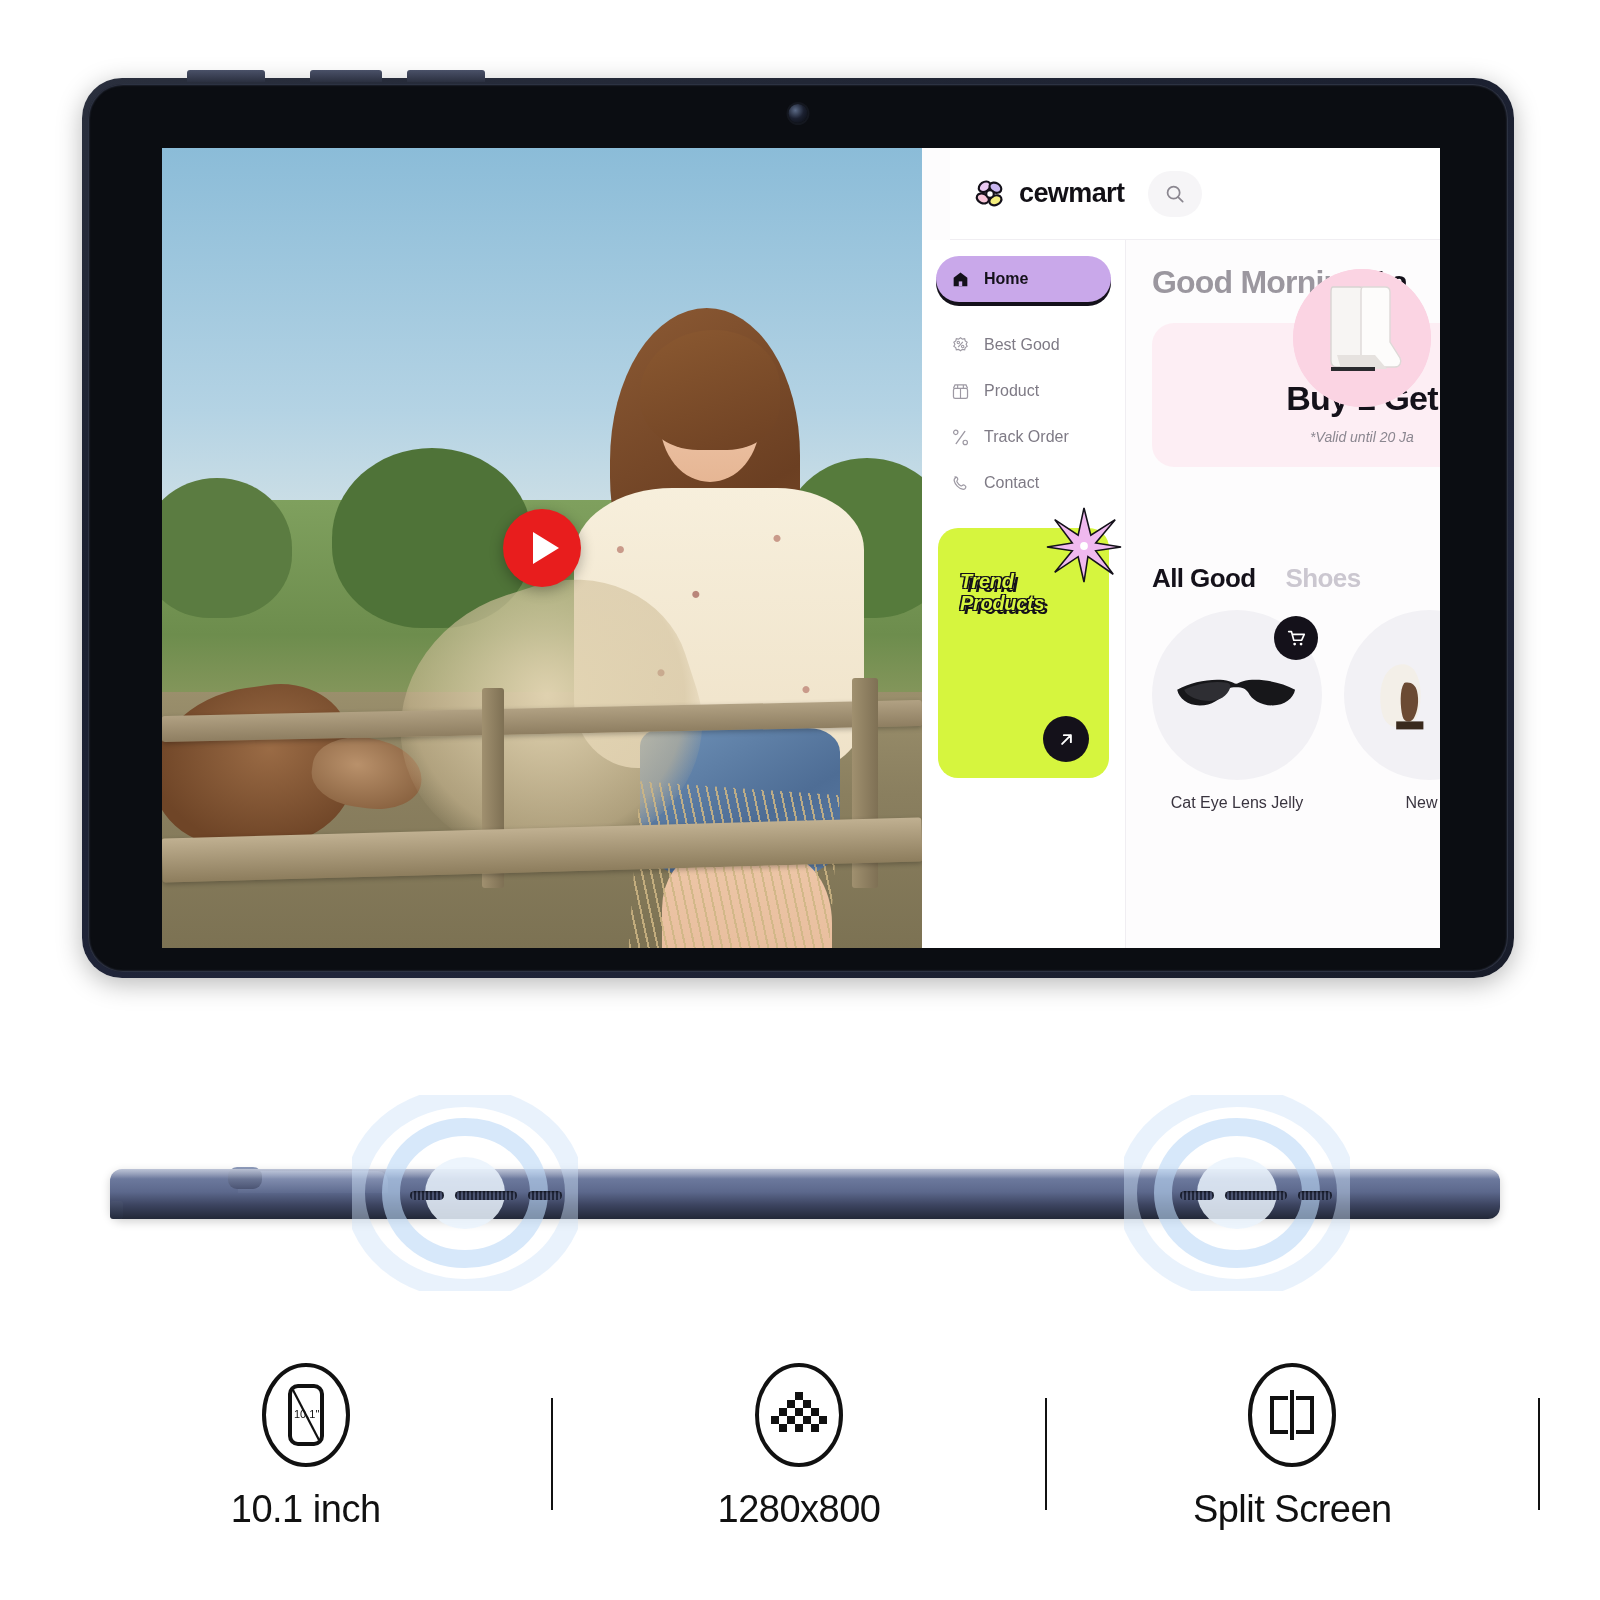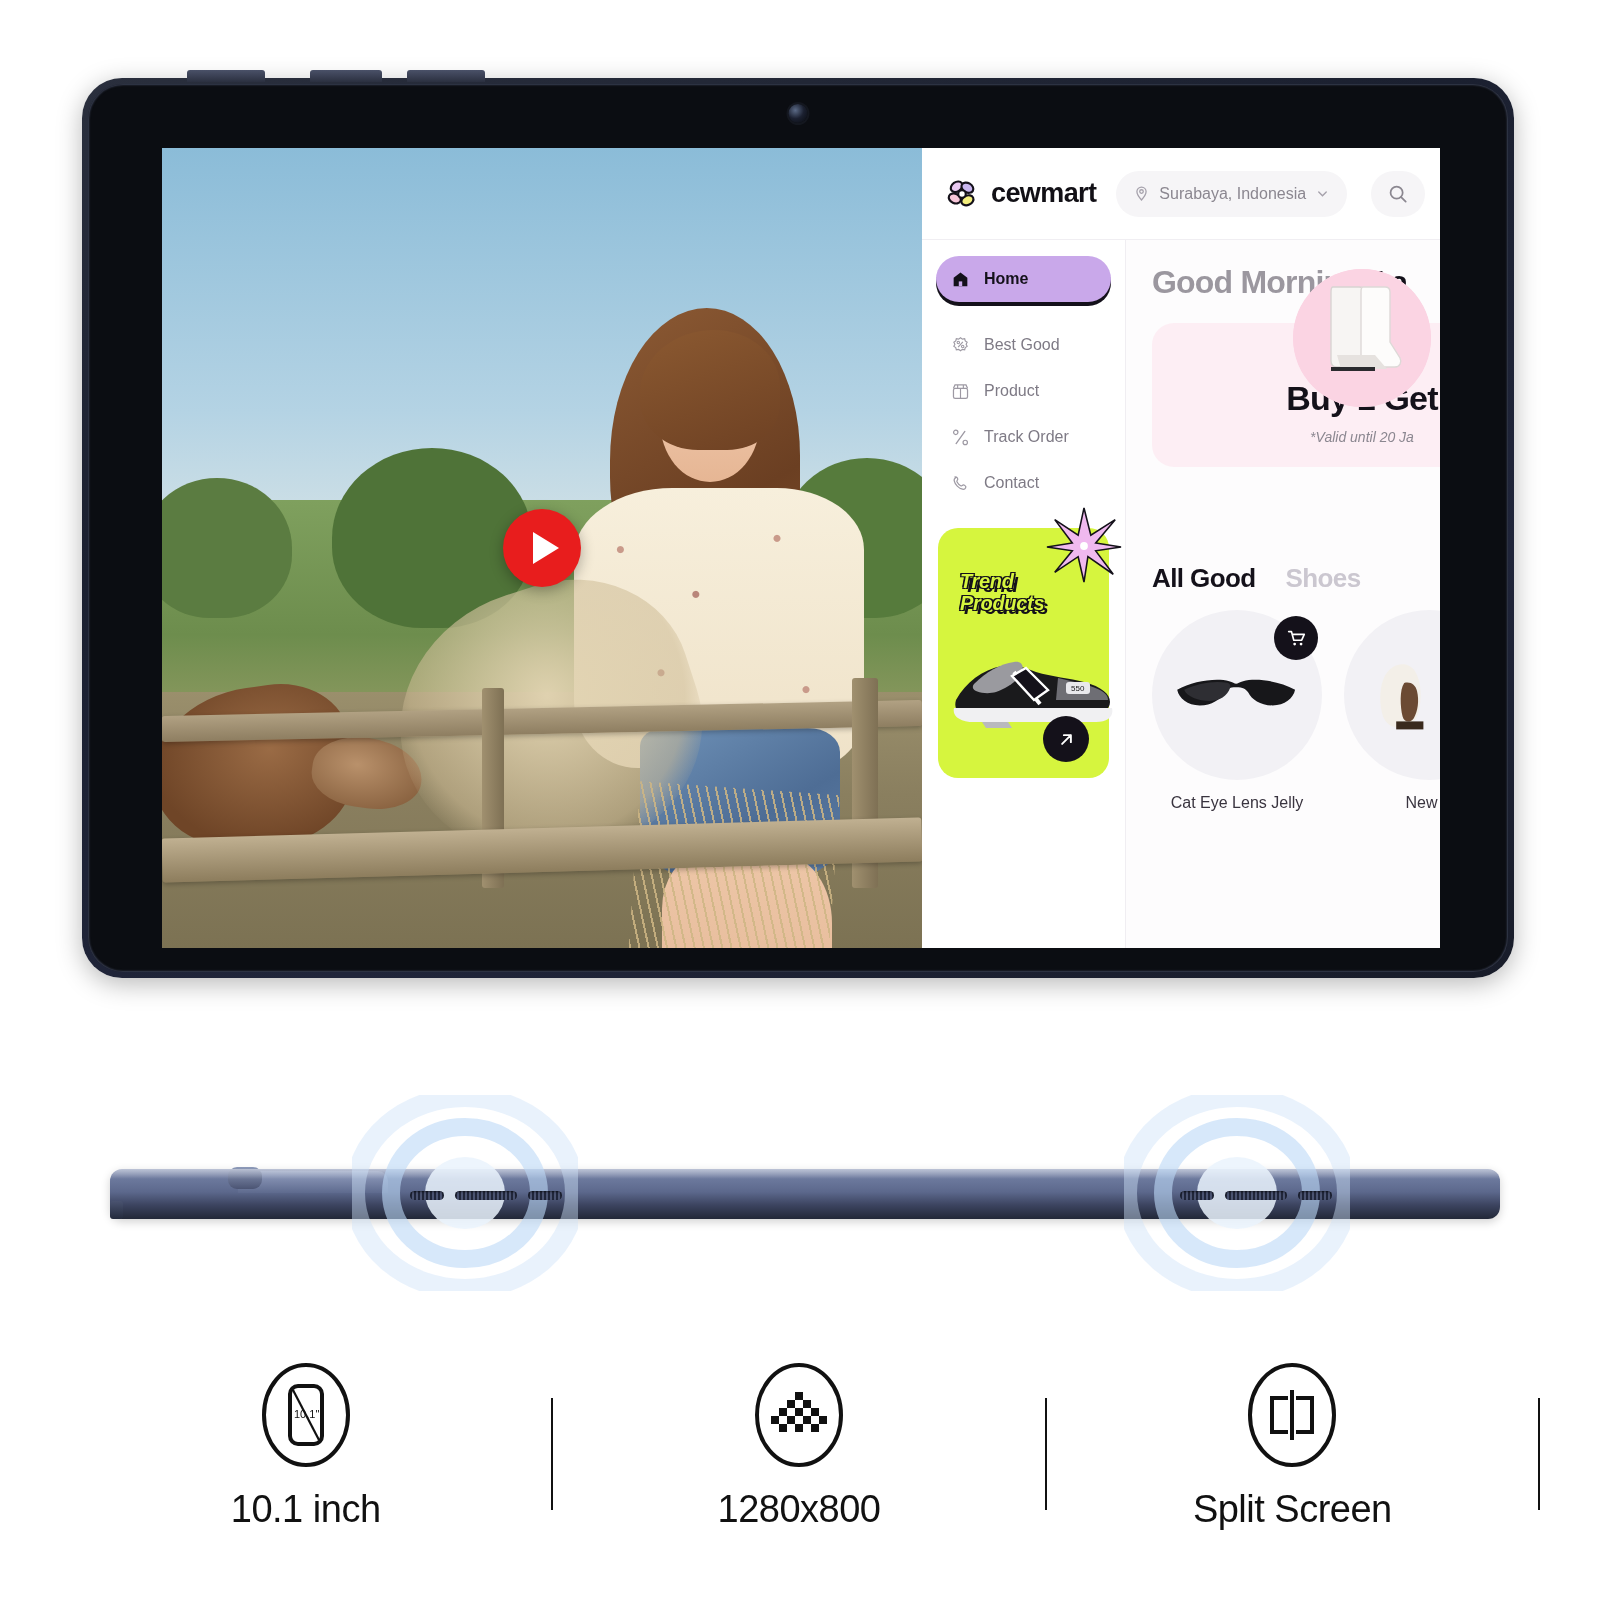--- a/index.html
+++ b/index.html
@@ -130,21 +130,21 @@
   #fullscreen-icon i{position:absolute;width:11px;height:11px;border:3px solid #fff;}
   #fullscreen-icon i:nth-child(1){left:0;top:0;border-right:0;border-bottom:0;}
   #fullscreen-icon i:nth-child(2){right:0;top:0;border-left:0;border-bottom:0;}
   #fullscreen-icon i:nth-child(3){left:0;bottom:0;border-right:0;border-top:0;}
   #fullscreen-icon i:nth-child(4){right:0;bottom:0;border-left:0;border-top:0;}
 
   
   #app-pane{flex:1;height:800px;background:#fdfcfd;display:flex;flex-direction:column;overflow:hidden;
     box-shadow:-7px 0 16px rgba(0,0,0,.10);}
   #app-topbar{height:92px;flex:0 0 92px;display:flex;align-items:center;padding:0 22px;
-    box-sizing:border-box;gap:20px;background:#fff;border-bottom:1px solid #f0eef2;}
+    box-sizing:border-box;gap:20px;background:#fff;border-bottom:1px solid #f0eef2;margin-left:28px;}
   #brand{display:flex;align-items:center;gap:11px;}
   #brand-logo{width:36px;height:36px;position:relative;}
   #brand-name{font-size:27px;font-weight:700;color:#121016;letter-spacing:-.6px;}
   #location-chip{
     display:flex;align-items:center;gap:9px;height:46px;padding:0 17px;
     background:#f6f5f7;border-radius:24px;color:#8b8790;font-size:16px;white-space:nowrap;}
   #search-chip{
     display:flex;align-items:center;height:46px;padding:0 16px;
     background:#f6f5f7;border-radius:24px;margin-left:4px;}
 
@@ -287,30 +287,20 @@
                   <ellipse cx="26" cy="13" rx="7" ry="5.2" fill="#c9b6f0" transform="rotate(30 26 13)"></ellipse>
                   <ellipse cx="12" cy="25" rx="7" ry="5.2" fill="#f7c6d9" transform="rotate(25 12 25)"></ellipse>
                   <ellipse cx="26" cy="27" rx="7" ry="5.2" fill="#f4ef7e" transform="rotate(-25 26 27)"></ellipse>
                   <circle cx="20" cy="20" r="4.2" fill="#ffffff"></circle>
                 </g>
               </svg>
             </div>
             <div id="brand-name">cewmart</div>
           </div>
 
-          <div id="location-chip">
-            <svg width="17" height="17" viewBox="0 0 20 20">
-              <path d="M10 2.4c-3 0-5.4 2.4-5.4 5.3 0 4 5.4 9.9 5.4 9.9s5.4-5.9 5.4-9.9c0-2.9-2.4-5.3-5.4-5.3z" fill="none" stroke="#a5a1ab" stroke-width="1.5"></path>
-              <circle cx="10" cy="7.7" r="2.1" fill="none" stroke="#a5a1ab" stroke-width="1.5"></circle>
-            </svg>
-            <span>Surabaya, Indonesia</span>
-            <svg width="15" height="15" viewBox="0 0 20 20">
-              <path d="M5 8l5 5 5-5" fill="none" stroke="#a5a1ab" stroke-width="1.8" stroke-linecap="round"></path>
-            </svg>
-          </div>
 
           <div id="search-chip">
             <svg width="22" height="22" viewBox="0 0 24 24">
               <circle cx="10.5" cy="10.5" r="6.6" fill="none" stroke="#8b8790" stroke-width="1.9"></circle>
               <path d="M15.4 15.4 L20.4 20.4" stroke="#8b8790" stroke-width="1.9" stroke-linecap="round"></path>
             </svg>
           </div>
         </div>
 
         <div id="app-body">
@@ -369,33 +359,20 @@
             <div id="trend-card">
               <div id="trend-star">
                 <svg viewBox="0 0 80 80" width="78" height="78">
                   <path d="M40 2 47 30 72 14 52 38 78 42 52 46 70 70 44 52 40 78 34 52 10 68 28 46 2 42 28 38 10 14 34 30z" fill="#f0b9ef" stroke="#14111a" stroke-width="1.6"></path>
                   <circle cx="40" cy="41" r="4" fill="#fff"></circle>
                 </svg>
               </div>
               <div id="trend-title">
                 <span>Trend</span><br>
                 <span>Products</span>
-              </div>
-              <div id="trend-shoe">
-                <svg viewBox="0 0 180 92" width="180" height="92">
-                  <path d="M8 62c10-18 26-30 46-34 14-3 22 2 34 6 16 5 34 6 48 10 18 5 26 12 26 20 0 8-8 12-20 13l-108 3c-16 0-30-4-26-18z" fill="#1a1a1c"></path>
-                  <path d="M26 46c12-12 26-20 40-22 8-1 10 4 8 10-3 8-14 16-26 20-10 3-28 0-22-8z" fill="#9a9a9f"></path>
-                  <path d="M110 40c12 3 22 5 32 8 12 4 18 8 18 14H108z" fill="#6e6e74"></path>
-                  <path d="M6 70h158c2 8-4 14-16 14H26C12 84 4 78 6 70z" fill="#f0f0f2"></path>
-                  <path d="M34 84h26l4 6H38z" fill="#b9b9be"></path>
-                  <path d="M66 34 92 66" stroke="#fff" stroke-width="4" fill="none"></path>
-                  <path d="M78 30 100 52 86 62 64 38z" fill="#14111a" stroke="#fff" stroke-width="2.4"></path>
-                  <rect x="118" y="44" width="24" height="12" rx="3" fill="#e8e8ec"></rect>
-                  <text x="123" y="53" font-size="8" fill="#1a1a1c" font-family="sans-serif">550</text>
-                </svg>
               </div>
               <div id="trend-arrow">
                 <svg width="21" height="21" viewBox="0 0 24 24">
                   <path d="M7 17 17 7M9 7h8v8" fill="none" stroke="#fff" stroke-width="2.2" stroke-linecap="round" stroke-linejoin="round"></path>
                 </svg>
               </div>
             </div>
 
           </div>
 

